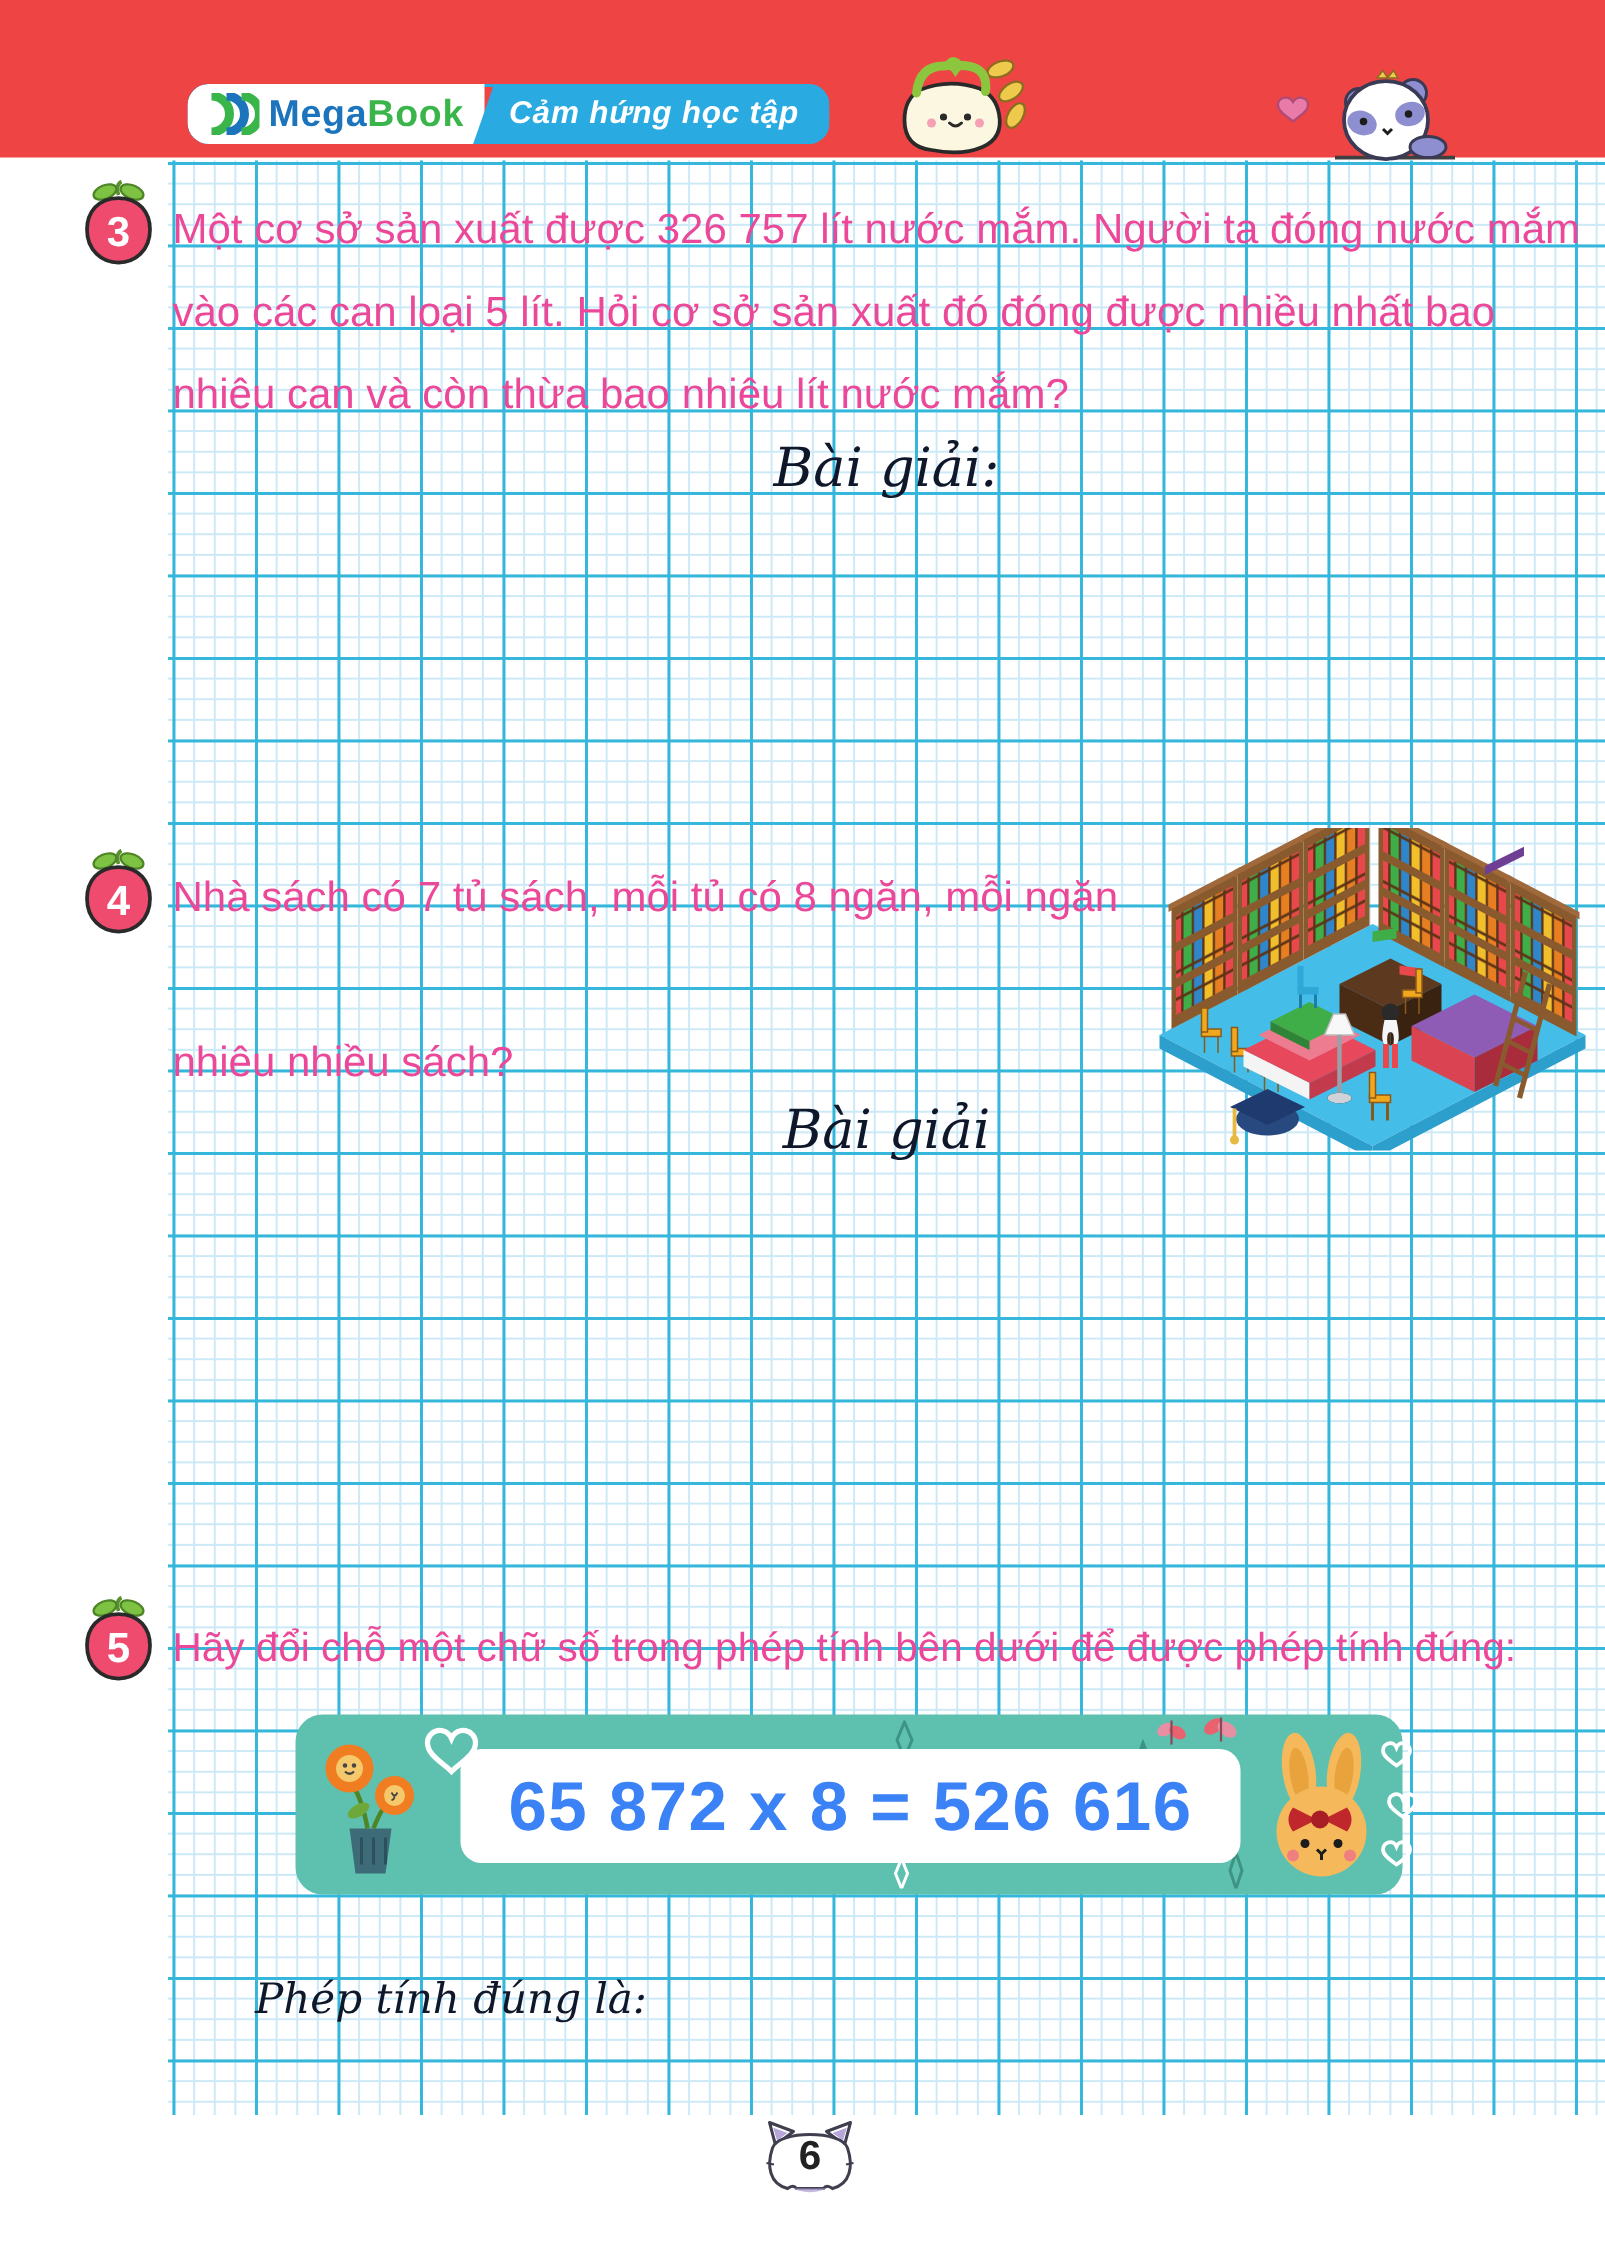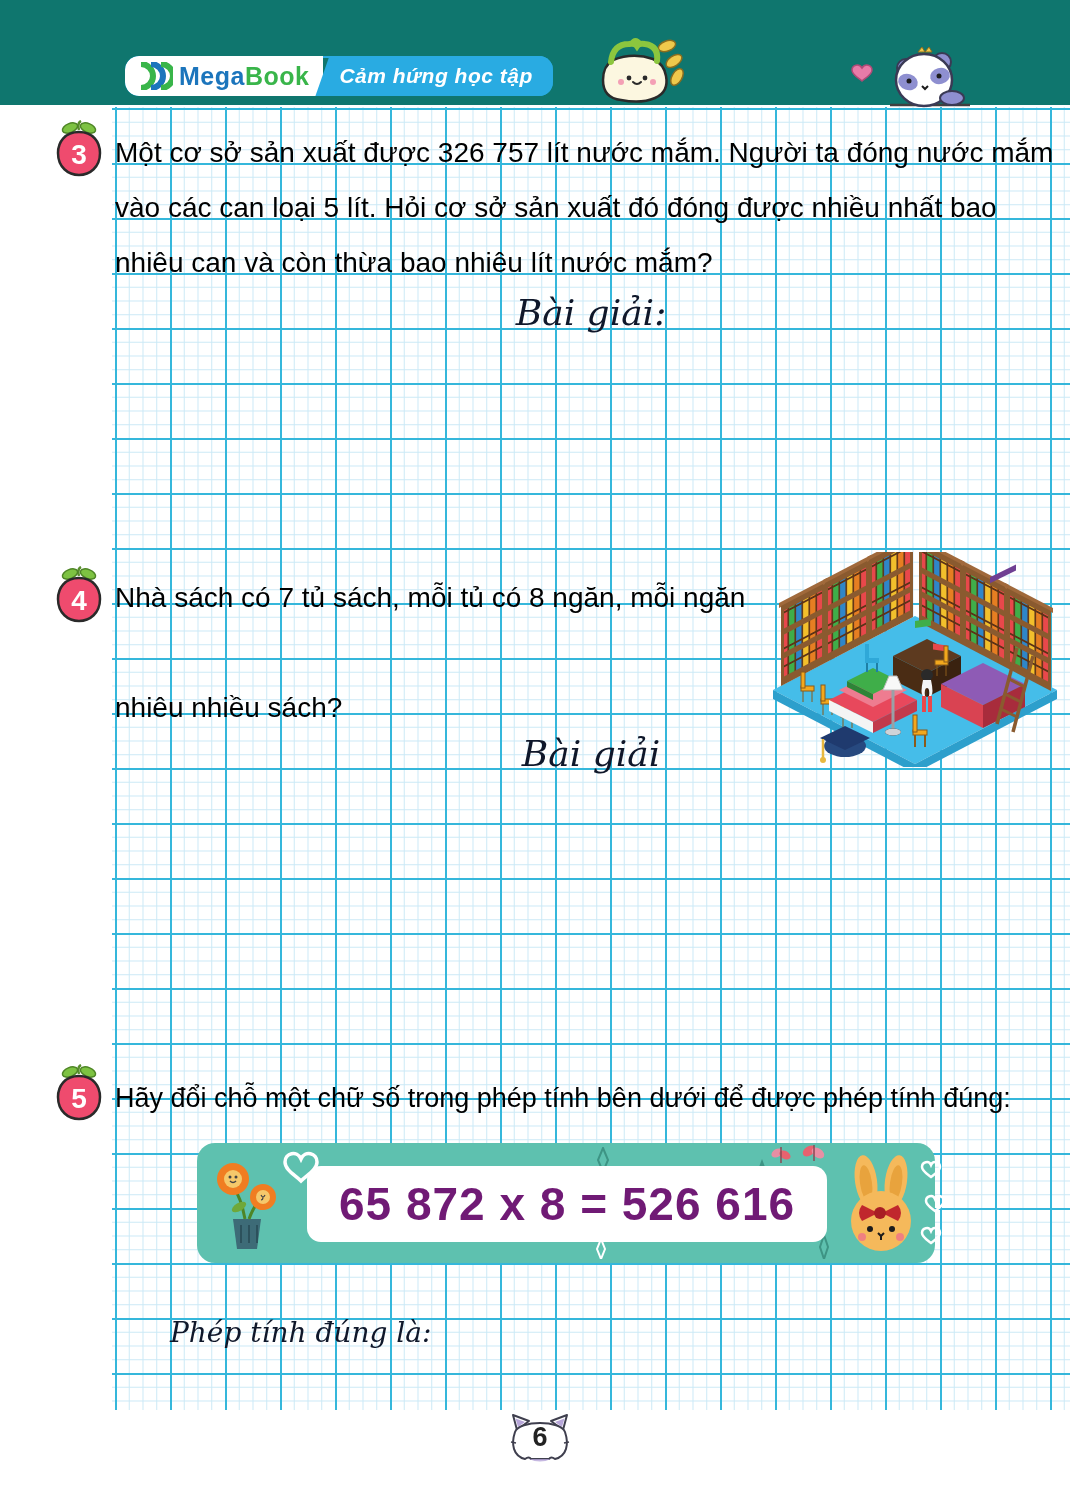--- a/index.html
+++ b/index.html
@@ -1,20 +1,20 @@
 <!DOCTYPE html>
 <html><head>
 <meta charset="utf-8">
 <style>
   html,body{margin:0;padding:0;background:#fff;}
   #page{position:relative;width:1070px;height:1500px;background:#ffffff;overflow:hidden;
         font-family:"Liberation Sans","DejaVu Sans",sans-serif;}
 
   
-  .header-band{position:absolute;left:0;top:0;width:1070px;height:105px;background:#0f766e;}
+  .header-band{position:absolute;left:0;top:0;width:1070px;height:105px;background:#ef4444;}
   .logo-pill{position:absolute;left:125px;top:56px;height:40px;display:flex;align-items:stretch;
              border-radius:14px;overflow:hidden;box-shadow:0 0 0 2px #29ABE2 inset;}
   .logo-left{background:#ffffff;display:flex;align-items:center;gap:6px;padding:0 14px 0 12px;
              border-radius:14px 0 0 14px;}
   .logo-right{background:#29ABE2;display:flex;align-items:center;padding:0 20px 0 24px;
               clip-path:polygon(14px 0,100% 0,100% 100%,0 100%);margin-left:-8px;}
   .brand{font-size:25px;font-weight:bold;letter-spacing:.5px;}
   .brand .mega{color:#1C75BC;}
   .brand .book{color:#39B54A;}
   .tagline{color:#ffffff;font-size:21px;font-weight:bold;font-style:italic;letter-spacing:.5px;}
@@ -23,33 +23,33 @@
   .grid-area{position:absolute;left:112px;top:107px;width:958px;height:1303px;
     background-image:
       linear-gradient(to right,#35B7DB 2px,transparent 2px),
       linear-gradient(to bottom,#35B7DB 2px,transparent 2px),
       linear-gradient(to right,#CBE9F6 1px,transparent 1px),
       linear-gradient(to bottom,#CBE9F6 1px,transparent 1px);
     background-size:55px 55px,55px 55px,13.75px 13.75px,13.75px 13.75px;
     background-position:3px 1px,3px 1px,3px 1px,3px 1px;}
 
   
-  .ptext{position:absolute;left:115px;font-size:28px;line-height:40px;color:#000000;white-space:nowrap;}
+  .ptext{position:absolute;left:115px;font-size:28px;line-height:40px;color:#ec4899;white-space:nowrap;}
   .badge{position:absolute;width:48px;height:58px;}
   .badge svg{display:block;}
   .cursive{position:absolute;font-family:"DejaVu Serif","Liberation Serif",serif;
            font-style:italic;color:#0f172a;}
   .solution-label{left:112px;width:958px;text-align:center;font-size:36px;}
 
   
   .banner{position:absolute;left:197px;top:1143px;width:738px;height:120px;border-radius:18px;
           background:#5EC1AF;}
   .eq-box{position:absolute;left:110px;top:23px;width:520px;height:76px;background:#ffffff;
           border-radius:14px;display:flex;align-items:center;justify-content:center;}
-  .equation{color:#701a75;font-size:46px;font-weight:bold;letter-spacing:1px;white-space:nowrap;}
+  .equation{color:#3b82f6;font-size:46px;font-weight:bold;letter-spacing:1px;white-space:nowrap;}
   .deco{position:absolute;}
 
   .answer-label{left:170px;top:1316px;font-size:28px;}
 
   
   .cat-badge{position:absolute;left:503px;top:1412px;width:74px;height:52px;}
   .cat-badge .num{position:absolute;left:0;top:10px;width:74px;text-align:center;
                   font-size:27px;font-weight:bold;color:#222;}
 </style>
 </head>

